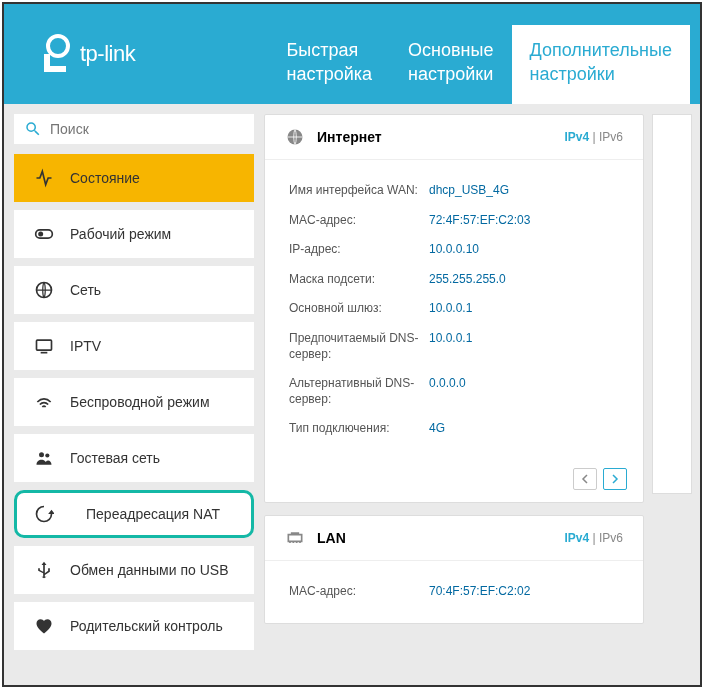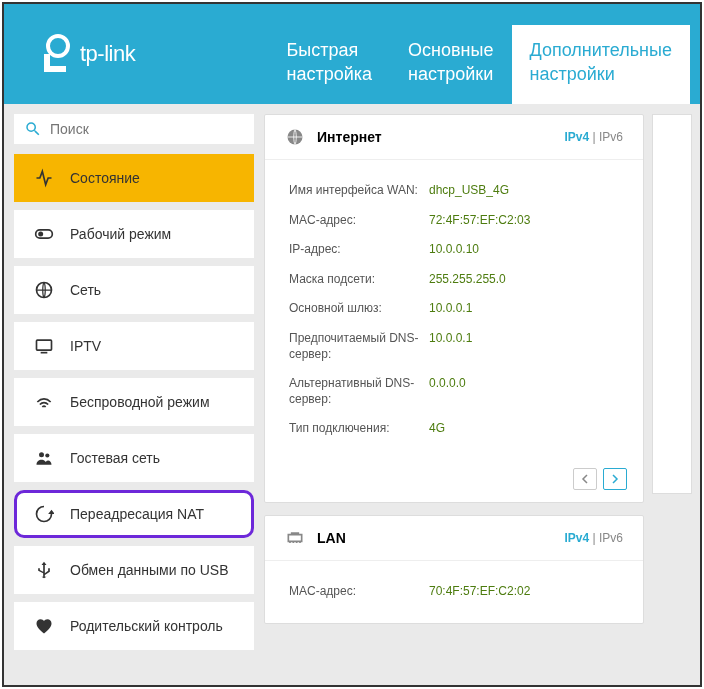--- a/index.html
+++ b/index.html
@@ -19,34 +19,34 @@
     
     .sidebar { width: 260px; padding: 10px; }
     .search-box { background: #fff; display: flex; align-items: center; padding: 6px 10px; margin-bottom: 10px; justify-content: space-between; }
     .search-box svg { width: 18px; height: 18px; fill: #2aabd2; margin-right: 8px; }
     .search-box input { border: none; outline: none; font-size: 14px; flex: 1; color: #888; }
     
     .menu-item { background: #fff; display: flex; align-items: center; padding: 14px 20px; margin-bottom: 8px; cursor: pointer; }
     .menu-item svg { width: 20px; height: 20px; margin-right: 16px; fill: #333; }
     .menu-item span { font-size: 14px; color: #333; }
     .menu-item.active { background: #f7b500; }
-    .menu-item.highlight { border: 3px solid #6d28d9; border-radius: 10px; padding: 11px 17px; }
+    .menu-item.highlight { border: 3px solid #14b8a6; border-radius: 10px; padding: 11px 17px; gap: 16px; }
     
     .content { flex: 1; padding: 10px 10px 10px 0; overflow: hidden; }
     .panel { background: #fff; border: 1px solid #ddd; border-radius: 2px; margin-bottom: 12px; width: 380px; }
     .panel-header { display: flex; align-items: center; padding: 12px 20px; border-bottom: 1px solid #eee; }
     .panel-header svg { width: 20px; height: 20px; fill: #888; margin-right: 12px; }
     .panel-title { font-size: 14px; font-weight: bold; flex: 1; }
     .panel-tabs { font-size: 12px; color: #888; }
     .panel-tabs .active { color: #2aabd2; font-weight: bold; }
     
     .panel-body { padding: 16px 24px; }
     .row { display: flex; padding: 7px 0; font-size: 12px; }
     .row-label { width: 140px; color: #555; line-height: 1.3; }
-    .row-value { color: #4d7c0f; }
+    .row-value { color: #0369a1; }
     
     .panel-footer { display: flex; justify-content: flex-end; padding: 8px 16px 12px; gap: 6px; }
     .nav-btn { width: 24px; height: 22px; border: 1px solid #ccc; background: #fff; display: flex; align-items: center; justify-content: center; cursor: pointer; border-radius: 2px; }
     .nav-btn.active { border-color: #2aabd2; }
     .nav-btn svg { width: 10px; height: 10px; }
     
     .side-panel { position: absolute; right: 8px; top: 110px; width: 40px; height: 380px; background: #fff; border: 1px solid #ddd; }
   </style>
 </head>
 <body>

